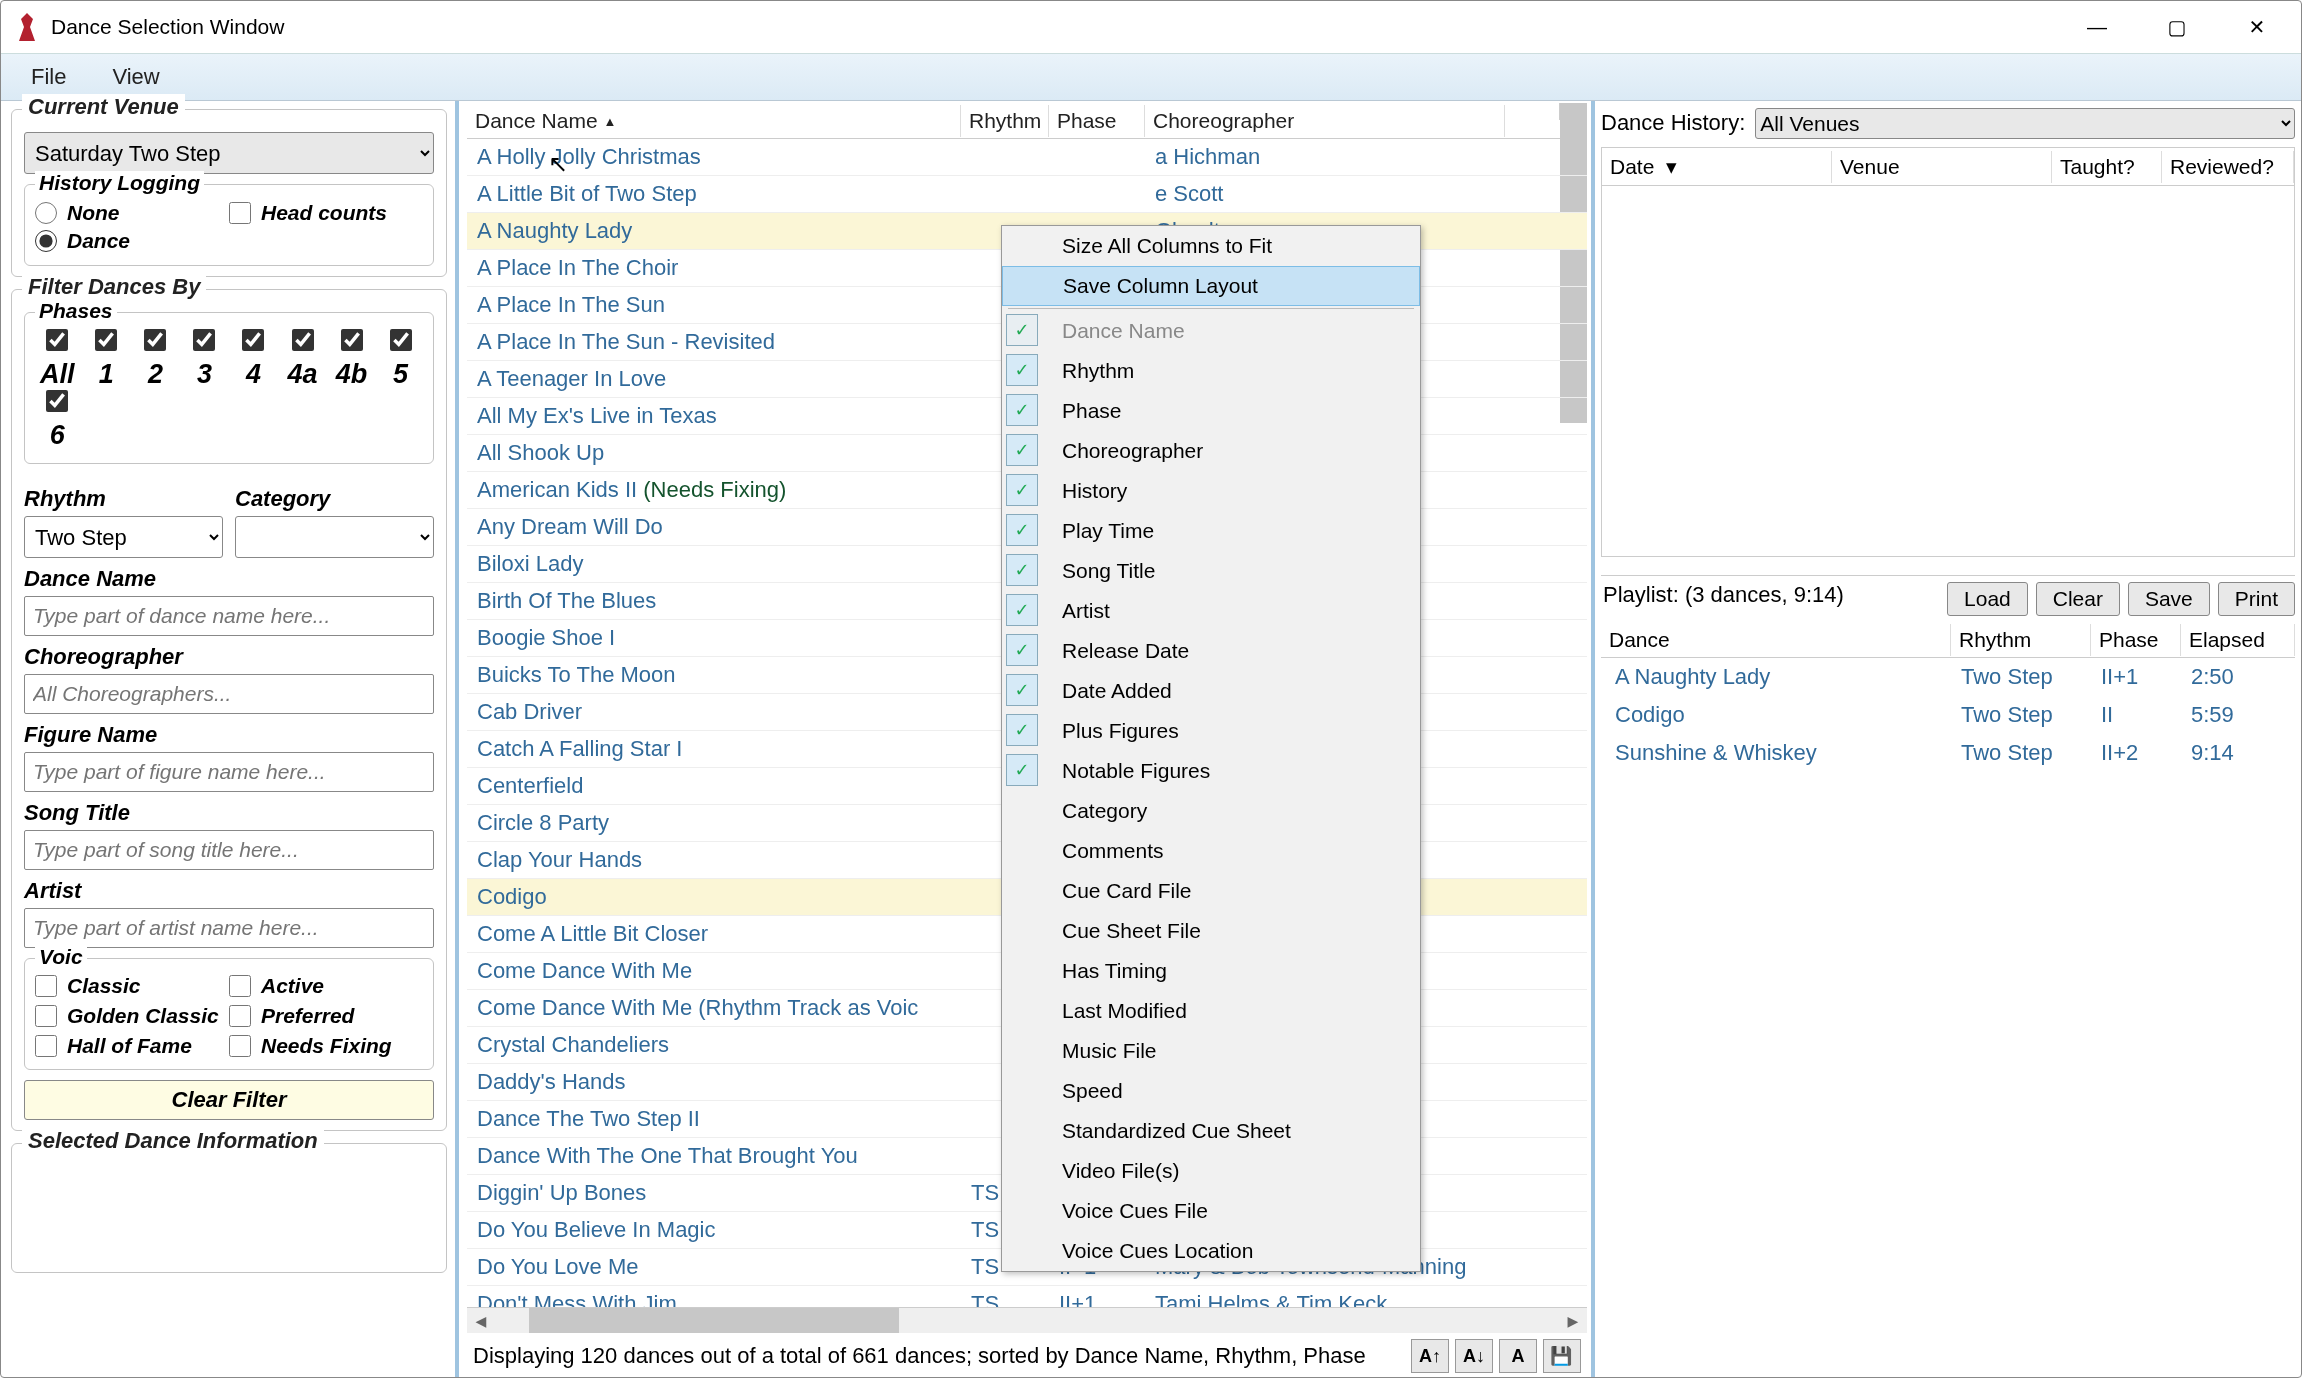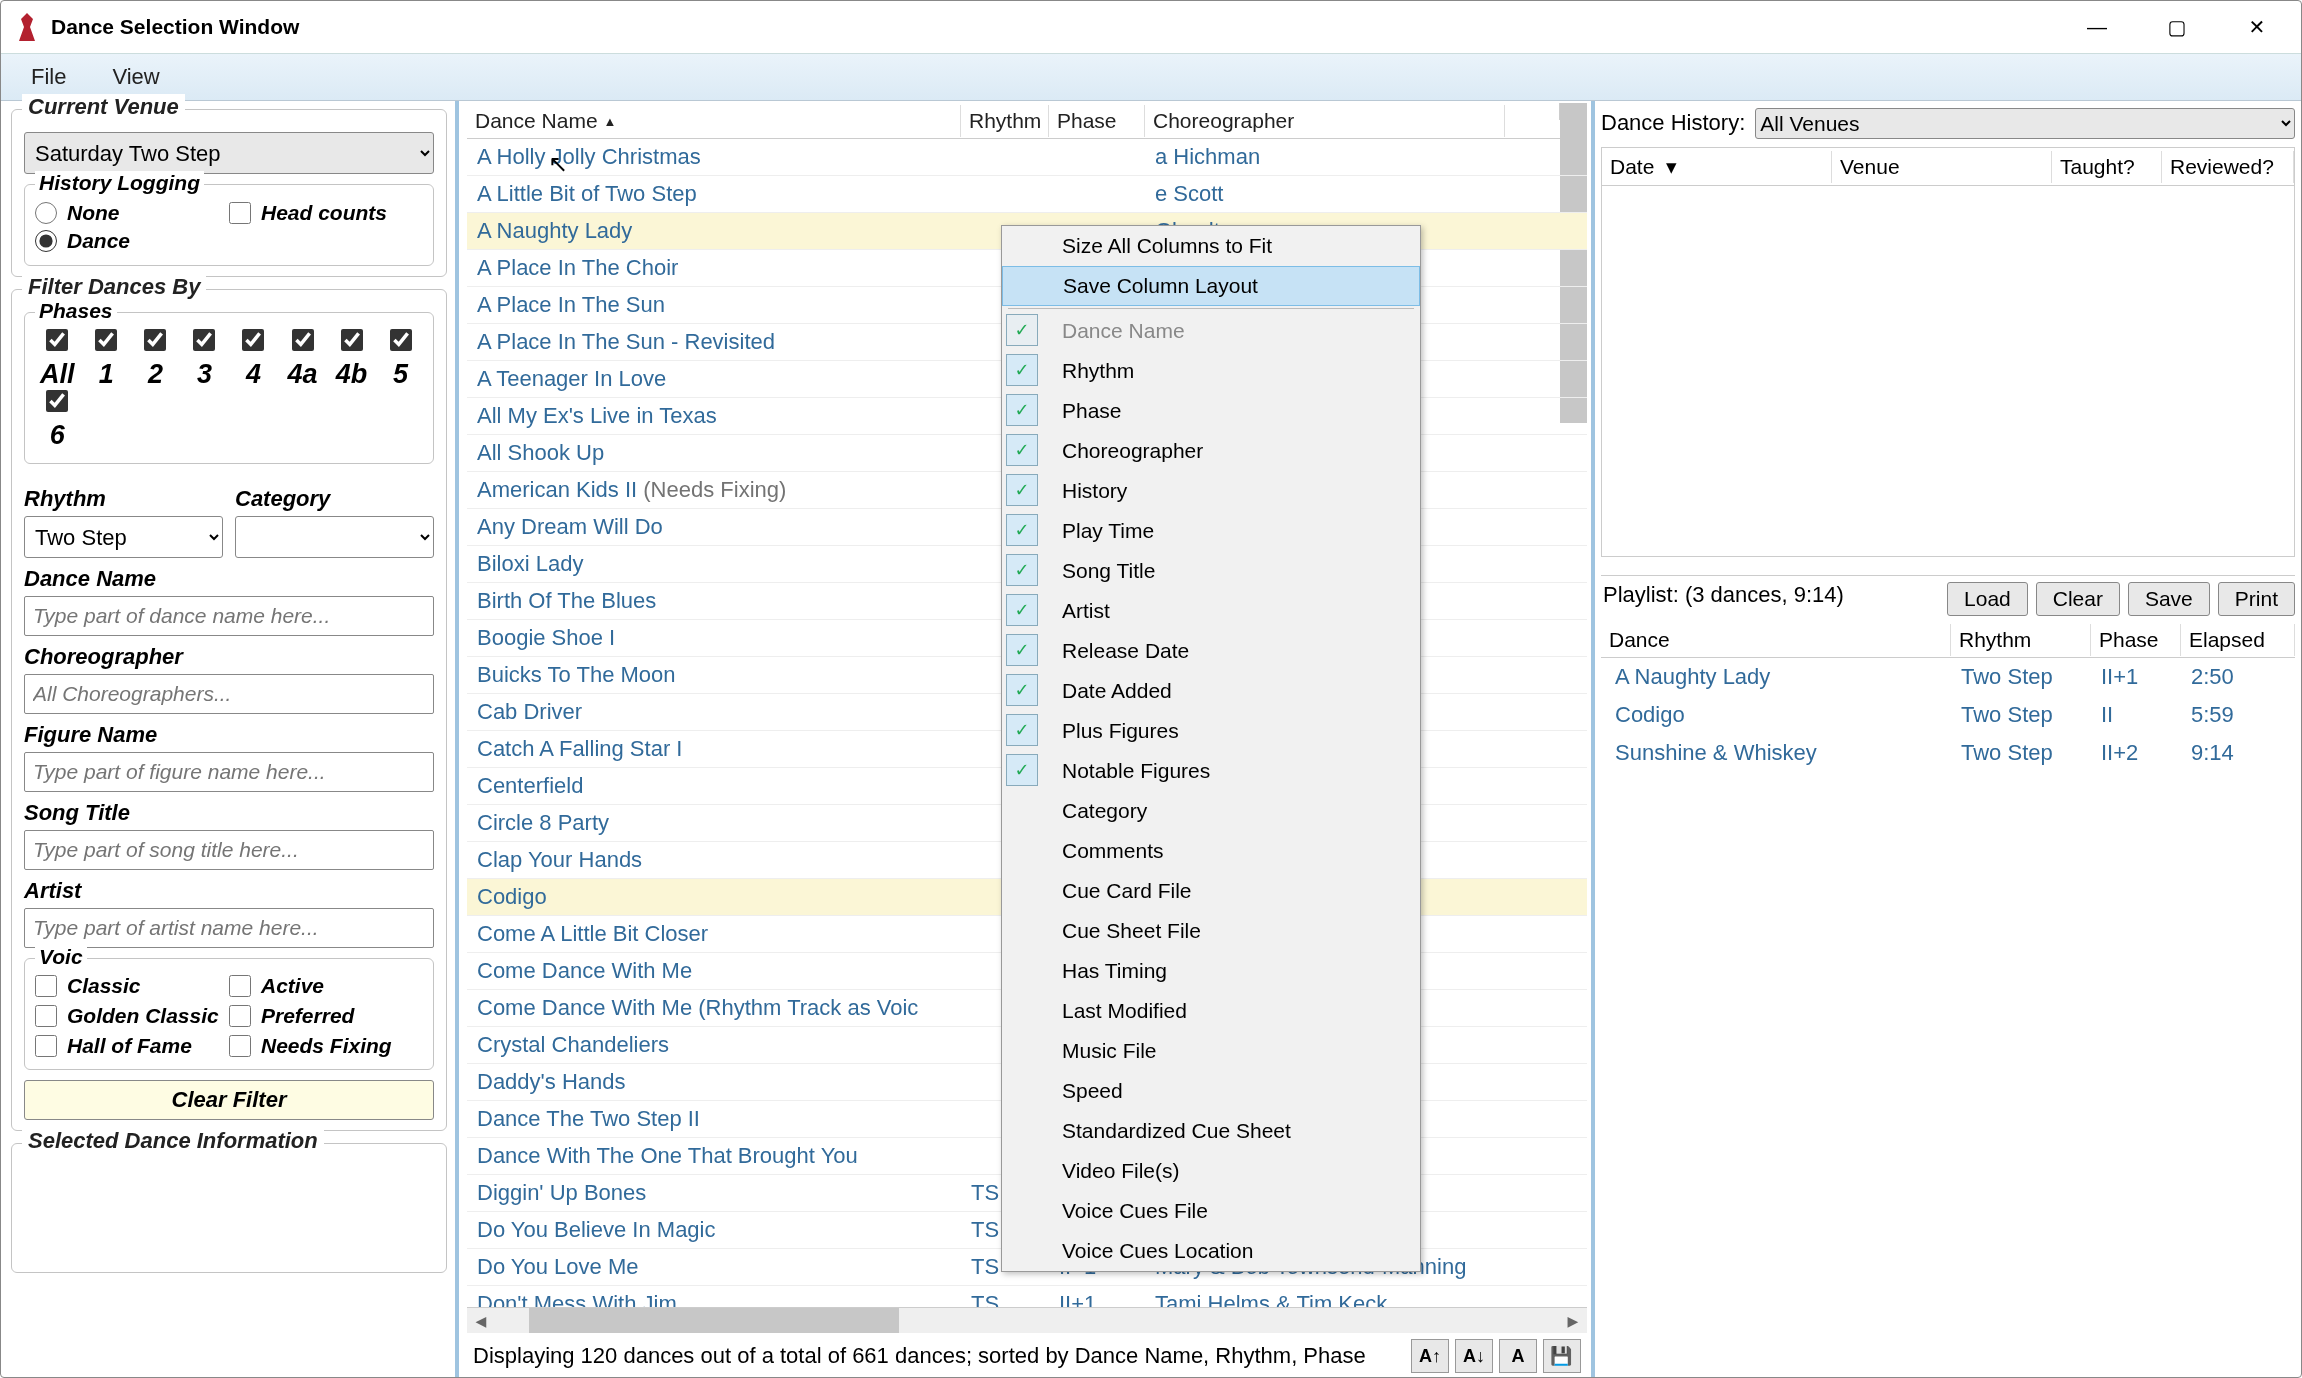--- a/index.html
+++ b/index.html
@@ -1,18 +1,18 @@
 <!DOCTYPE html>
 <html><head>
 <meta charset="utf-8">
 <style>
 * { box-sizing: border-box; margin: 0; padding: 0; font-family: 'Segoe UI', Tahoma, sans-serif; }
 body { background: #fff; width: 2302px; height: 1378px; overflow: hidden; border: 1px solid #888; border-radius: 4px; }
 .titlebar { height: 52px; display: flex; align-items: center; padding: 0 4px; justify-content: space-between; }
-.titlebar-left { display: flex; align-items: center; gap: 12px; padding-left: 10px; font-weight: bold; }
+.titlebar-left { display: flex; align-items: center; gap: 12px; padding-left: 10px; }
 .app-icon { width: 24px; height: 32px; }
 .titlebar-title { font-size: 21px; color: #000; }
 .titlebar-controls { display: flex; }
 .ctrl-btn { width: 80px; height: 48px; display: flex; align-items: center; justify-content: center; font-size: 20px; font-family: 'Segoe MDL2 Assets', sans-serif; }
 .menubar { height: 48px; background: linear-gradient(#eaf3fa, #dbeaf5); border-top: 1px solid #cdd; border-bottom: 1px solid #b9c8d4; display: flex; align-items: center; padding: 0 14px; }
 .menu-item { font-size: 22px; color: #222; padding: 6px 30px 6px 16px; }
 .content { display: flex; height: calc(100% - 52px - 48px); }
 .left-panel { width: 458px; padding: 8px 8px 8px 10px; border-right: 4px solid #9fc4e0; }
 .groupbox { border: 1px solid #c4c4c4; border-radius: 6px; margin-bottom: 12px; position: relative; padding: 14px 12px 10px 12px; }
 .gb-title { position: absolute; top: -16px; left: 10px; background: #fff; padding: 0 6px; font-weight: bold; font-style: italic; font-size: 22px; color: #222; }
@@ -37,21 +37,21 @@
 .mid-panel { width: 1136px; display: flex; flex-direction: column; border-right: 4px solid #9fc4e0; padding: 2px 4px 4px 8px; position: relative; }
 .table-header { display: flex; background: #fff; border-bottom: 1px solid #ccc; height: 36px; align-items: center; font-size: 21px; position: relative; }
 .th { padding: 4px 8px; border-right: 1px solid #ddd; }
 .th-sort::after { content: "▲"; font-size: 13px; margin-left: 6px; position: relative; top: -2px; }
 .table-body { flex: 1; overflow: hidden; position: relative; font-size: 22px; }
 .tr { display: flex; height: 37px; align-items: center; border-bottom: 1px solid #eee; }
 .tr.hl { background: #fbf6d6; }
 .td { padding: 2px 10px; overflow: hidden; white-space: nowrap; }
 .td.link, .th { color: #316a9a; }
 .td.link { font-size: 22px; }
-.red-note { color: #737373; }
+.red-note { color: #14532d; }
 .th { color: #222; }
 .vscroll { width: 28px; background: #efefef; border-left: 1px solid #ccc; position: absolute; right: 0; top: 0; bottom: 18px; }
 .vscroll-thumb { background: #c7c7c7; width: 100%; height: 320px; }
 .hscroll { height: 26px; background: #efefef; border-top: 1px solid #ccc; display: flex; align-items: center; }
 .hscroll-thumb { background: #c7c7c7; height: 100%; width: 370px; margin-left: 34px; }
 .hscroll .arrow { width: 28px; text-align: center; color: #666; font-size: 14px; }
 .status-row { display: flex; justify-content: space-between; align-items: center; padding: 6px 6px 0 6px; font-size: 22px; }
 .zoom-btns { display: flex; gap: 6px; }
 .zoom-btn { width: 38px; height: 34px; border: 1px solid #999; background: #e8e8e8; display: flex; align-items: center; justify-content: center; font-size: 18px; font-weight: bold; }
 .right-panel { flex: 1; display: flex; flex-direction: column; padding: 2px 6px 6px 6px; }

